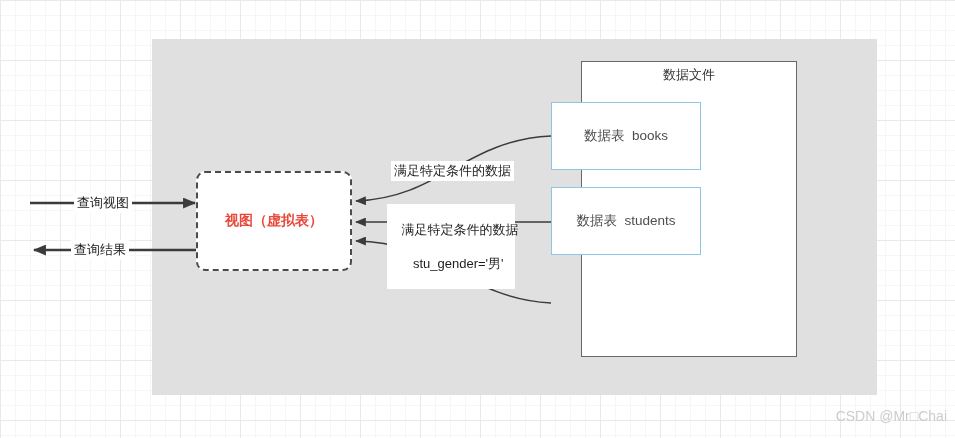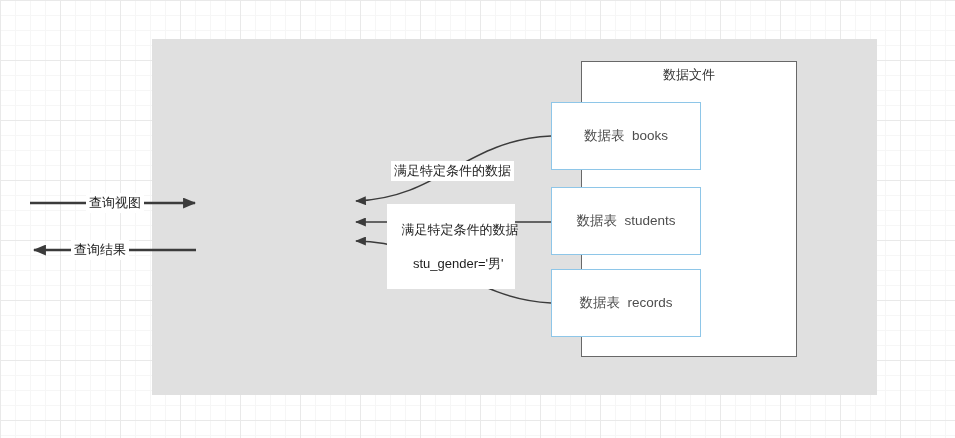--- a/index.html
+++ b/index.html
@@ -95,21 +95,21 @@
 
   .flow-label {
     position: absolute;
     z-index: 5;
     background: #ffffff;
     color: #1d1d1d;
     font-size: 13px;
     padding: 1px 3px;
     white-space: pre;
   }
-  .label-query-view   { left: 115px; top: 203px; transform: translate(-50%, -50%); }
+  .label-query-view   { left: 103px; top: 203px; transform: translate(-50%, -50%); }
   .label-query-result { left: 100px; top: 250px; transform: translate(-50%, -50%); }
 
   .cond-top {
     position: absolute;
     left: 391px; top: 161px;
     z-index: 5;
     background: #ffffff;
     color: #1d1d1d;
     font-size: 13px;
     padding: 1px 3px;
@@ -155,39 +155,40 @@
     </defs>
 
     <path d="M30,203 L195,203" stroke="#3b3b3b" stroke-width="2.5" fill="none" marker-end="url(#arrow-big)"></path>
     <path d="M196,250 L34,250" stroke="#3b3b3b" stroke-width="2.5" fill="none" marker-end="url(#arrow-big)"></path>
 
     <path d="M551,136 C465,140 440,198 356,201" stroke="#3b3b3b" stroke-width="1.5" fill="none" marker-end="url(#arrow-small)"></path>
     <path d="M551,222 L356,222" stroke="#3b3b3b" stroke-width="1.5" fill="none" marker-end="url(#arrow-small)"></path>
     <path d="M551,303 C465,298 440,242 356,241" stroke="#3b3b3b" stroke-width="1.5" fill="none" marker-end="url(#arrow-small)"></path>
   </svg>
 
+  <div class="view-box">
+    <span class="view-label">视图（虚拟表）</span>
+  </div>
 
   <div class="data-file">
     <div class="data-file-title">数据文件</div>
   </div>
 
   <div class="table-box table-students">
     <span class="table-label">数据表  students</span>
   </div>
   <div class="table-box table-books">
     <span class="table-label">数据表  books</span>
-  </div>
-  <div class="table-box table-records">
-    <span class="table-label">数据表  records</span>
   </div>
 
   <div class="flow-label label-query-view">查询视图</div>
   <div class="flow-label label-query-result">查询结果</div>
 
   <div class="cond-top">满足特定条件的数据</div>
 
   <div class="cond-mid">
     <span>满足特定条件的数据</span><br>
     <span>stu_gender='男'</span>
   </div>
 
+  <div class="watermark">CSDN @Mr□Chai</div>
 
 </div>
 
 </body></html>

